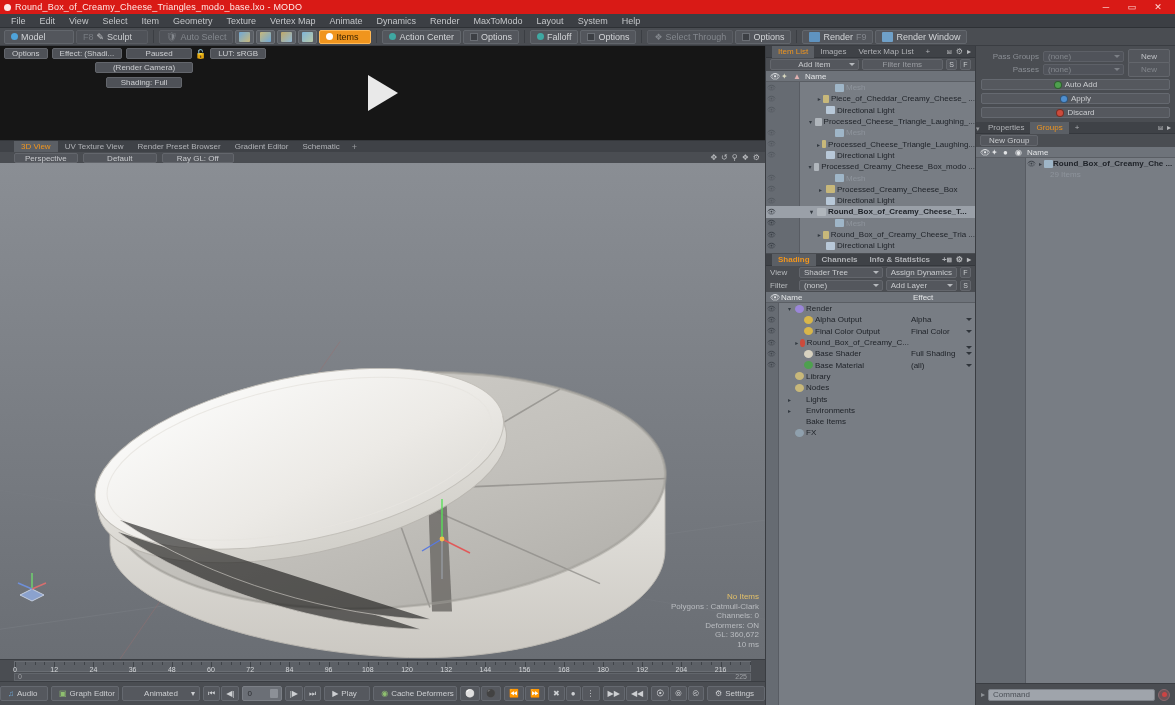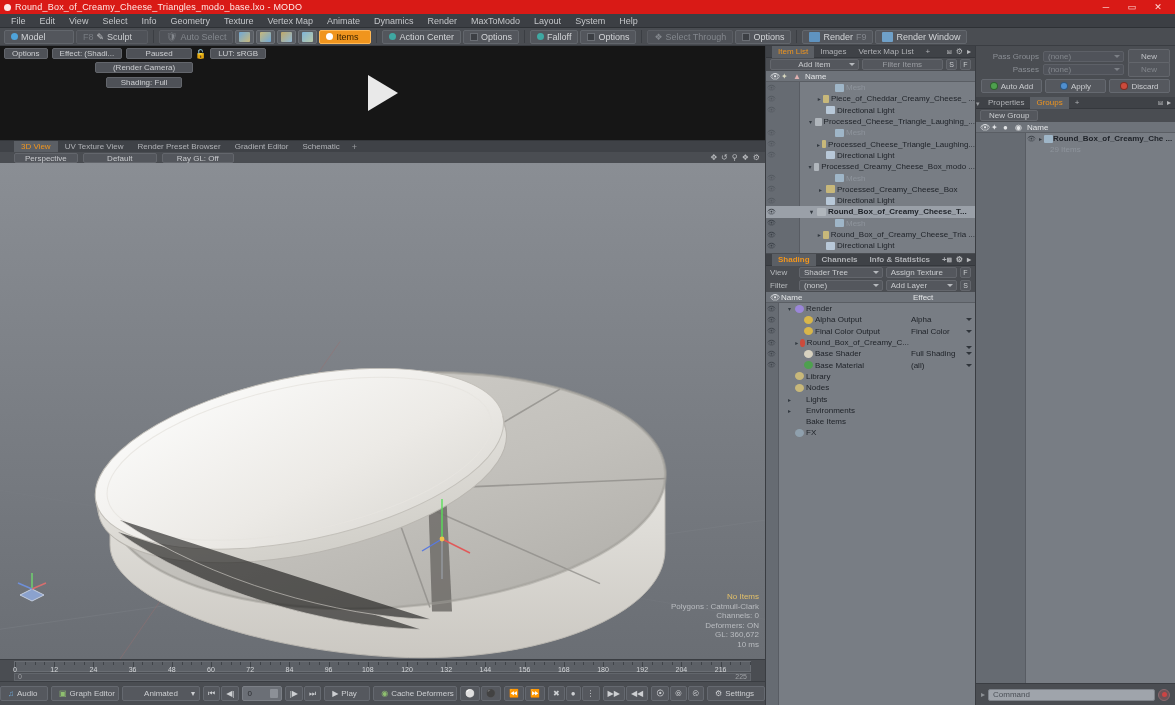--- a/index.html
+++ b/index.html
@@ -110,21 +110,21 @@
   .gutter { position:absolute; left:0; top:0; bottom:0; width:34px; background:#666b72; border-right:1px solid #585c63;}
   .efcell { width:66px; font-size:8px; color:#20242a; padding-left:2px; position:relative;}
   .efcell .car { position:absolute; right:3px; top:3px; border-left:3px solid transparent; border-right:3px solid transparent; border-top:3px solid #2f343a;}
 
   
   .passrow { height:13px; display:flex; align-items:center; gap:4px; padding:1px 5px; }
   .passrow .l { width:58px; text-align:right; font-size:8px; color:#8b8f95;}
   .passrow .f { flex:1; height:11px; background:#50535a; border:1px solid #5d6067; border-radius:2px; color:#83878d; font-size:8px; display:flex; align-items:center; padding:0 4px; position:relative;}
   .passrow .nb { width:42px; height:15px; background:#53565c; border:1px solid #63666c; border-radius:2px; font-size:8px; color:#bfc1c5; display:flex; align-items:center; justify-content:center;}
   .passrow .nb.dim { color:#82868c;}
-  .trio { display:flex; gap:3px; padding:3px 5px 4px;}
+  .trio { display:flex; gap:3px; padding:3px 5px 4px;flex-direction:column;}
   .trio .t { flex:1; height:14px; background:#55585e; border:1px solid #656970; border-radius:2px; font-size:8px; color:#cbcdd0; display:flex; align-items:center; justify-content:center; gap:3px;}
   .cir { width:8px; height:8px; border-radius:50%; display:inline-block; border:1px solid rgba(0,0,0,.4);}
   .newgroup { height:13px; display:flex; align-items:center; padding:1px 4px;}
   .ngbtn { height:11px; padding:0 8px; background:#54575d; border:1px solid #63666c; border-radius:2px; font-size:8px; color:#c9cbce; display:flex; align-items:center;}
   .cmdbar { height:22px; display:flex; align-items:center; gap:3px; padding:0 5px; border-top:1px solid #3a3d42;}
   .cmdbar .ar { font-size:8px; color:#8d9196;}
   .cmdinput { flex:1; height:12px; background:#9fa4ab; border:1px solid #7e838a; border-radius:2px; font-size:8px; color:#4a4f56; display:flex; align-items:center; padding:0 4px;}
   .cmdrec { width:12px; height:12px; border-radius:50%; background:#6e5257; border:1px solid #8a6a6f; display:flex; align-items:center; justify-content:center;}
   .cmdrec i { width:5px; height:5px; border-radius:50%; background:#c44; display:block;}
   .spacerline { height:4px; }
@@ -140,21 +140,21 @@
     <span class="tb-btn">▭</span>
     <span class="tb-btn">✕</span>
   </span>
 </div>
 
 <div class="menubar" id="menubar">
     <span class="mi">File</span>
     <span class="mi">Edit</span>
     <span class="mi">View</span>
     <span class="mi">Select</span>
-    <span class="mi">Info</span>
+    <span class="mi">Item</span>
     <span class="mi">Geometry</span>
     <span class="mi">Texture</span>
     <span class="mi">Vertex Map</span>
     <span class="mi">Animate</span>
     <span class="mi">Dynamics</span>
     <span class="mi">Render</span>
     <span class="mi">MaxToModo</span>
     <span class="mi">Layout</span>
     <span class="mi">System</span>
     <span class="mi">Help</span>
@@ -720,21 +720,21 @@
         <span>▸</span>
       </span>
     </div>
     <div class="prow2">
       <span class="lbl">View</span>
       <span class="ddl" style="flex:1.2;">
         <span>Shader Tree</span>
         <span class="car"></span>
       </span>
       <span class="ddl" style="flex:1;">
-        <span>Assign Texture</span>
+        <span>Assign Dynamics</span>
       </span>
       <span class="minibtn">F</span>
     </div>
     <div class="prow2">
       <span class="lbl">Filter</span>
       <span class="ddl" style="flex:1.2;">
         <span>(none)</span>
         <span class="car"></span>
       </span>
       <span class="ddl" style="flex:1;">

